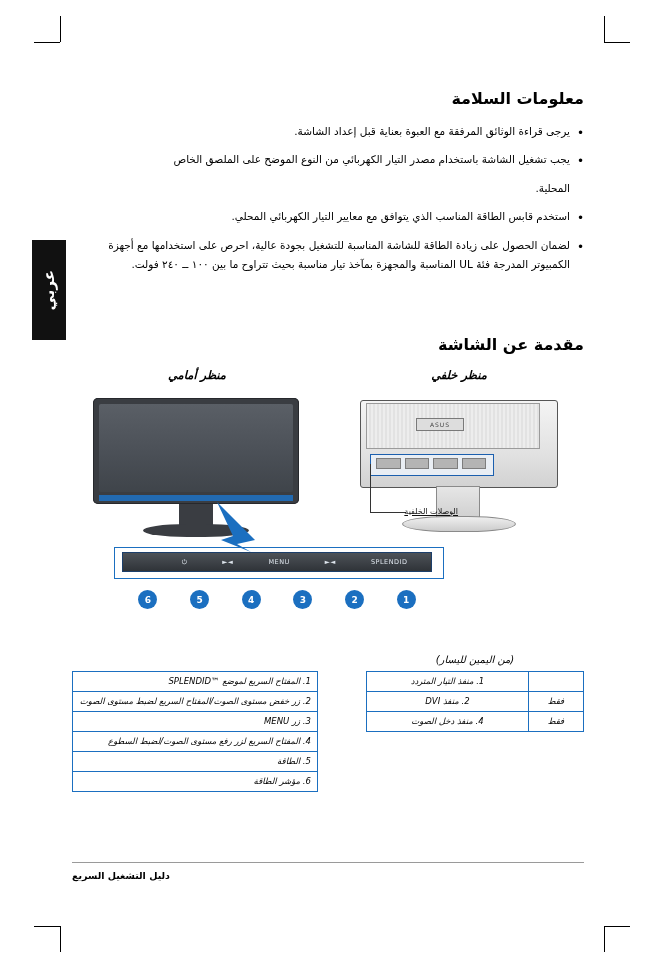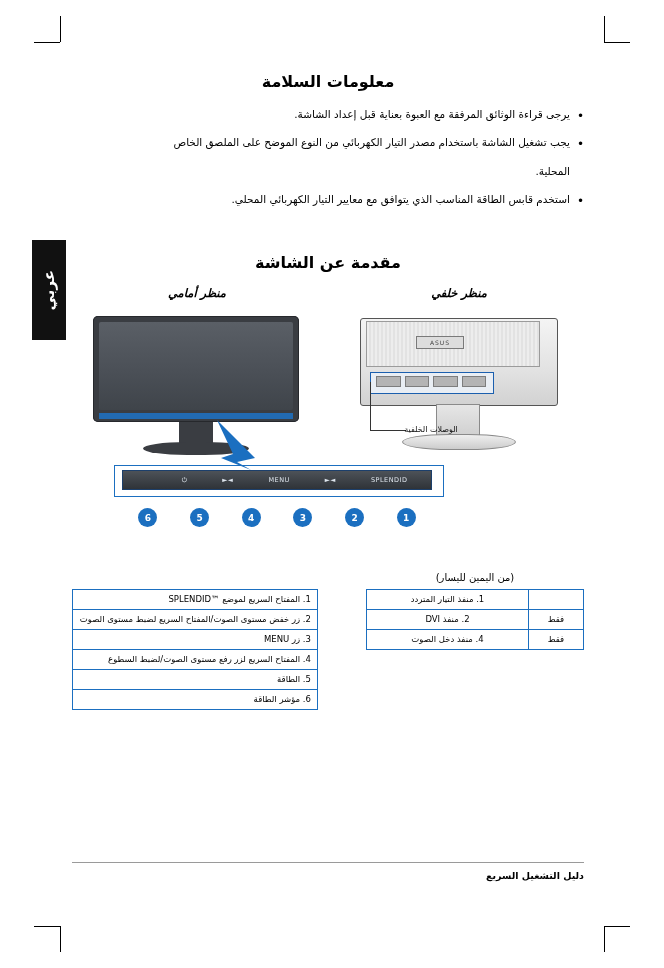--- a/index.html
+++ b/index.html
@@ -50,22 +50,22 @@
     position: absolute;
     left: 72px;
     top: 72px;
     width: 512px;
     height: 810px;
   }
 
   h2.section-title {
     font-size: 16px;
     font-weight: bold;
-    margin: 0 0 14px 0;
-    text-align: center;
+    margin: 17px 0 14px 0;
+    text-align: right;
     color: #000;
   }
 
   ul.notes {
     list-style: none;
     margin: 0;
     padding: 0;
   }
   ul.notes li {
     position: relative;
@@ -200,26 +200,28 @@
   .callout-line2 {
     position: absolute;
     left: 16px;
     top: 116px;
     width: 36px;
     height: 1px;
     background: #333;
   }
   .callout-text {
     position: absolute;
-    left: 39px;
+    left: 28px;
     top: 110px;
     width: 76px;
     font-size: 8px;
     line-height: 1.5;
+    text-align: right;
     color: #111;
+    text-decoration: underline;
   }
 
   
   .front-art {
     width: 220px;
     height: 150px;
     margin: 0 auto;
     position: relative;
   }
   .front-bezel {
@@ -330,20 +332,21 @@
     align-items: center;
     justify-content: center;
   }
 
   
   .legend-row {
     display: flex;
     flex-direction: row;
     justify-content: space-between;
     margin-top: 24px;
+    font-style: italic;
   }
   .legend-title {
     font-size: 10px;
     text-align: center;
     margin-bottom: 6px;
   }
   table.legend {
     border-collapse: collapse;
     width: 100%;
     border: 1.5px solid #1b6fc0;
@@ -366,21 +369,21 @@
     top: 862px;
     width: 512px;
     height: 1px;
     background: #9a9a9a;
   }
   .footer-text {
     position: absolute;
     left: 72px;
     top: 870px;
     width: 512px;
-    text-align: right;
+    text-align: left;
     font-size: 9.5px;
     font-weight: bold;
   }
 </style>
 </head>
 <body>
 
 <div class="crop v" style="left:60px;  top:16px;"></div>
 <div class="crop h" style="left:34px; top:42px;"></div>
 <div class="crop v" style="left:604px; top:16px;"></div>
@@ -396,20 +399,21 @@
 
 <div class="page">
 
   <h2 class="section-title">معلومات السلامة</h2>
 
   <ul class="notes">
     <li>يرجى قراءة الوثائق المرفقة مع العبوة بعناية قبل إعداد الشاشة.</li>
     <li>يجب تشغيل الشاشة باستخدام مصدر التيار الكهربائي من النوع الموضح على الملصق الخاص</li>
     <li class="no-bullet">المحلية.</li>
     <li>استخدم قابس الطاقة المناسب الذي يتوافق مع معايير التيار الكهربائي المحلي.</li>
+    <li>لضمان الحصول على زيادة الطاقة للشاشة المناسبة للتشغيل بجودة عالية، احرص على استخدامها مع أجهزة الكمبيوتر المدرجة فئة UL المناسبة والمجهزة بمآخذ تيار مناسبة بحيث تتراوح ما بين ١٠٠ ــ ٢٤٠ فولت.</li>
   </ul>
 
   <div class="spacer-lg"></div>
 
   <h2 class="section-title">مقدمة عن الشاشة</h2>
 
   <div class="views">
 
     <div class="view-col">
       <div class="view-title">منظر خلفي</div>

